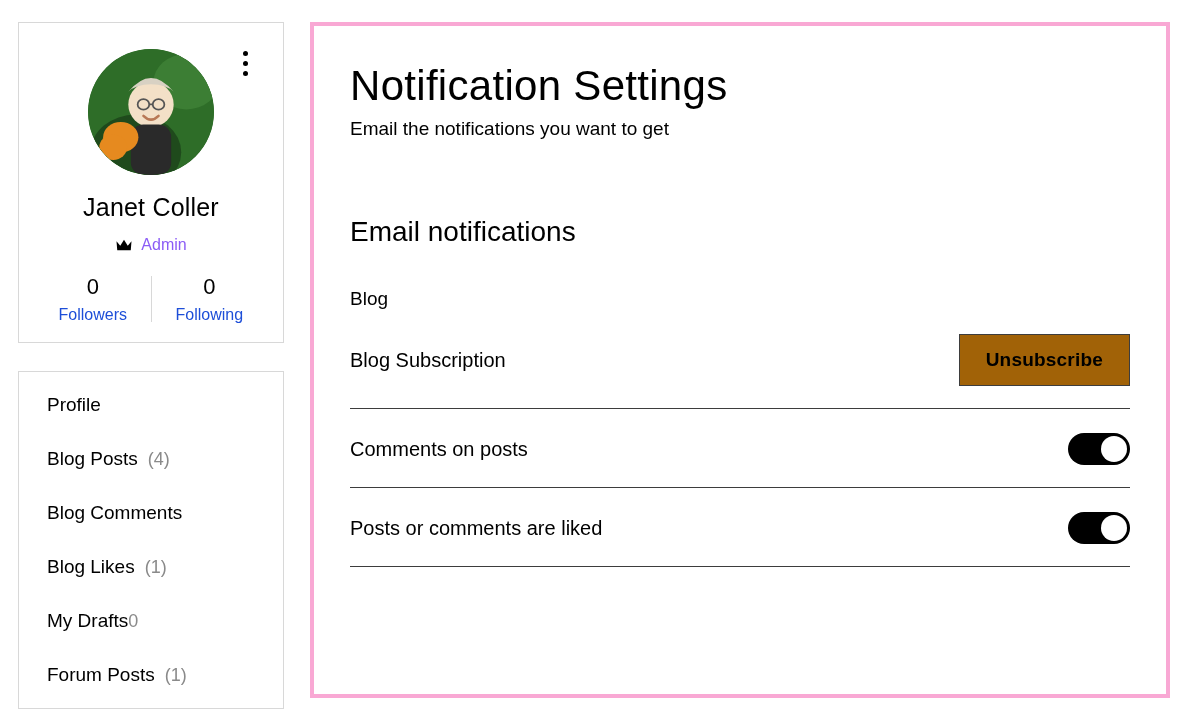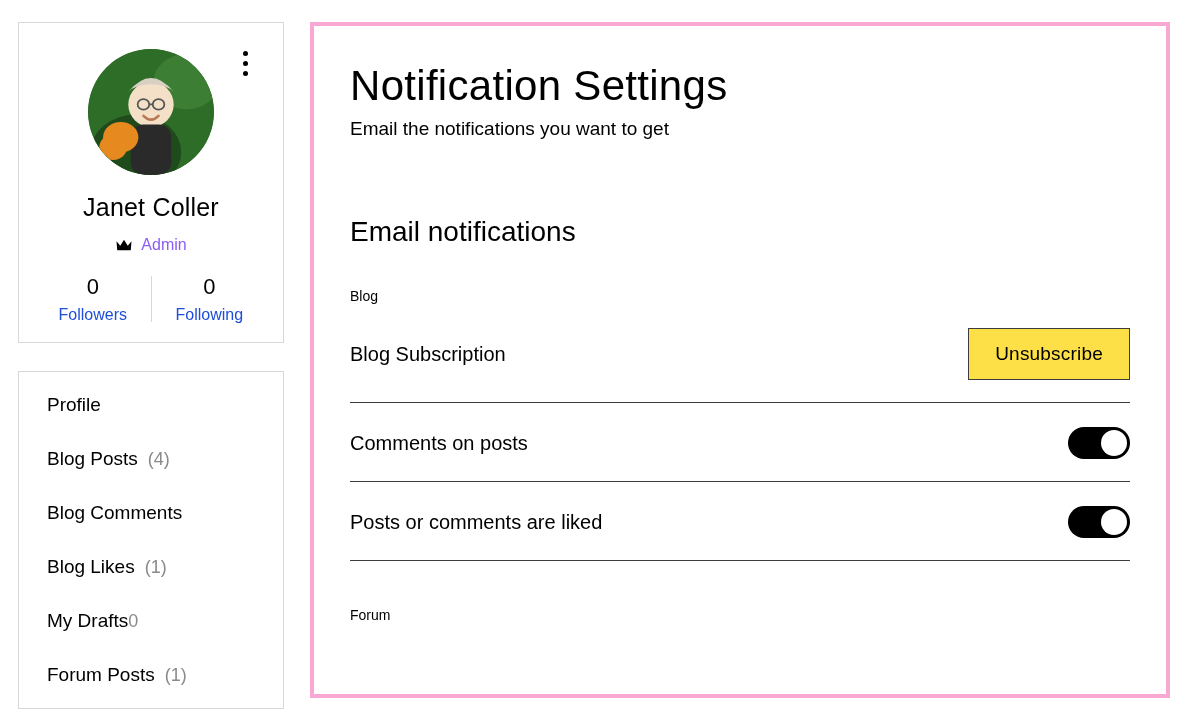--- a/index.html
+++ b/index.html
@@ -108,36 +108,36 @@
       display:flex; flex-direction:column;
     }
     .page-title { font-size: 42px; font-weight: 300; letter-spacing:.3px; }
     .page-subtitle { margin-top: 8px; font-size: 19px; font-weight:300; }
 
     .section-title {
       margin-top: 76px;
       font-size: 28px; font-weight:300;
     }
 
-    .group-label { margin-top: 40px; font-size: 14px; font-weight:300; }
+    .group-label { margin-top: 40px; font-size: 19px; font-weight:300; }
 
     .setting-row {
       display:flex; align-items:center; justify-content:space-between;
       padding: 24px 0 22px 0;
       border-bottom: 1px solid #3d3d3d;
     }
     .setting-label { font-size: 20px; font-weight:300; }
 
     .unsub-btn {
       border: 1px solid #3d3d3d;
       padding: 14px 26px;
       font-size: 19px;
-      font-weight: 400;
+      font-weight: 700;
       font-family: inherit;
-      background:#fde047;
+      background:#a16207;
       cursor:pointer;
       letter-spacing:.2px;
     }
 
     
     .toggle {
       width: 62px; height: 32px; border-radius: 16px;
       background:#000; position:relative; cursor:pointer;
     }
     .toggle::after{
@@ -248,15 +248,14 @@
   <div class="setting-row">
     <div class="setting-label">Comments on posts</div>
     <div class="toggle"></div>
   </div>
 
   <div class="setting-row">
     <div class="setting-label">Posts or comments are liked</div>
     <div class="toggle"></div>
   </div>
 
-  <div class="group-label" style="margin-top:46px">Forum</div>
 
 </div>
 
 </body></html>

